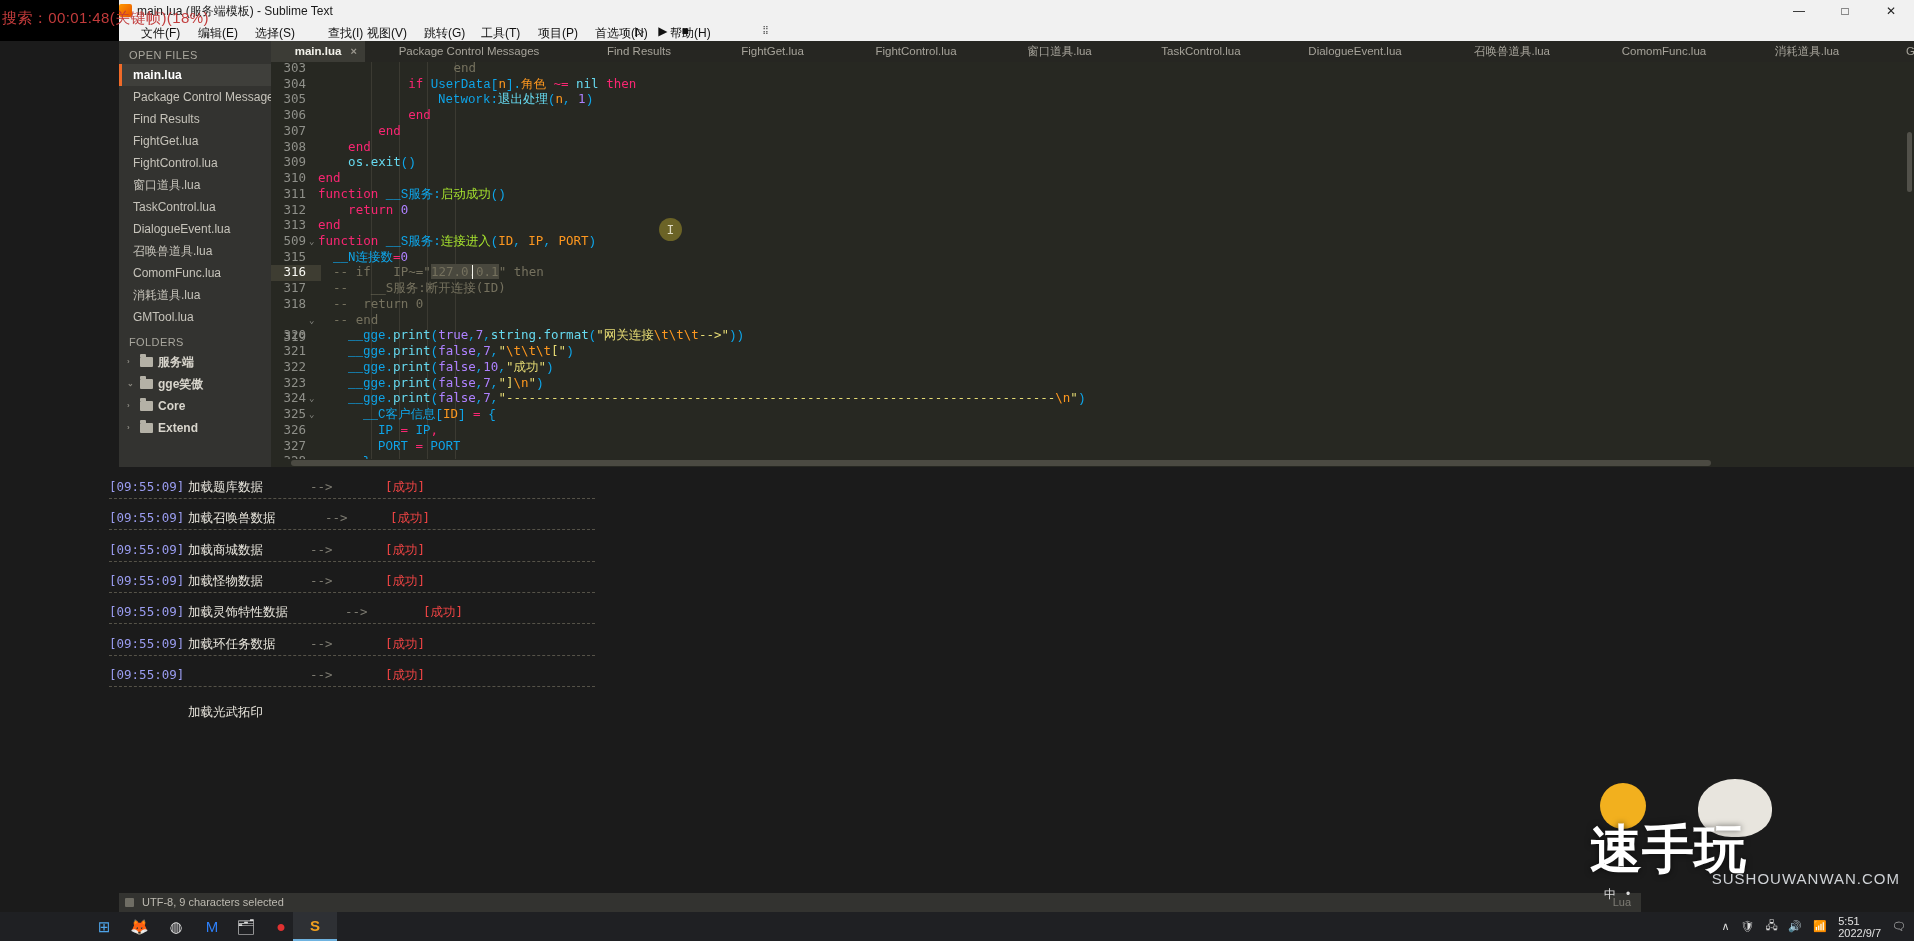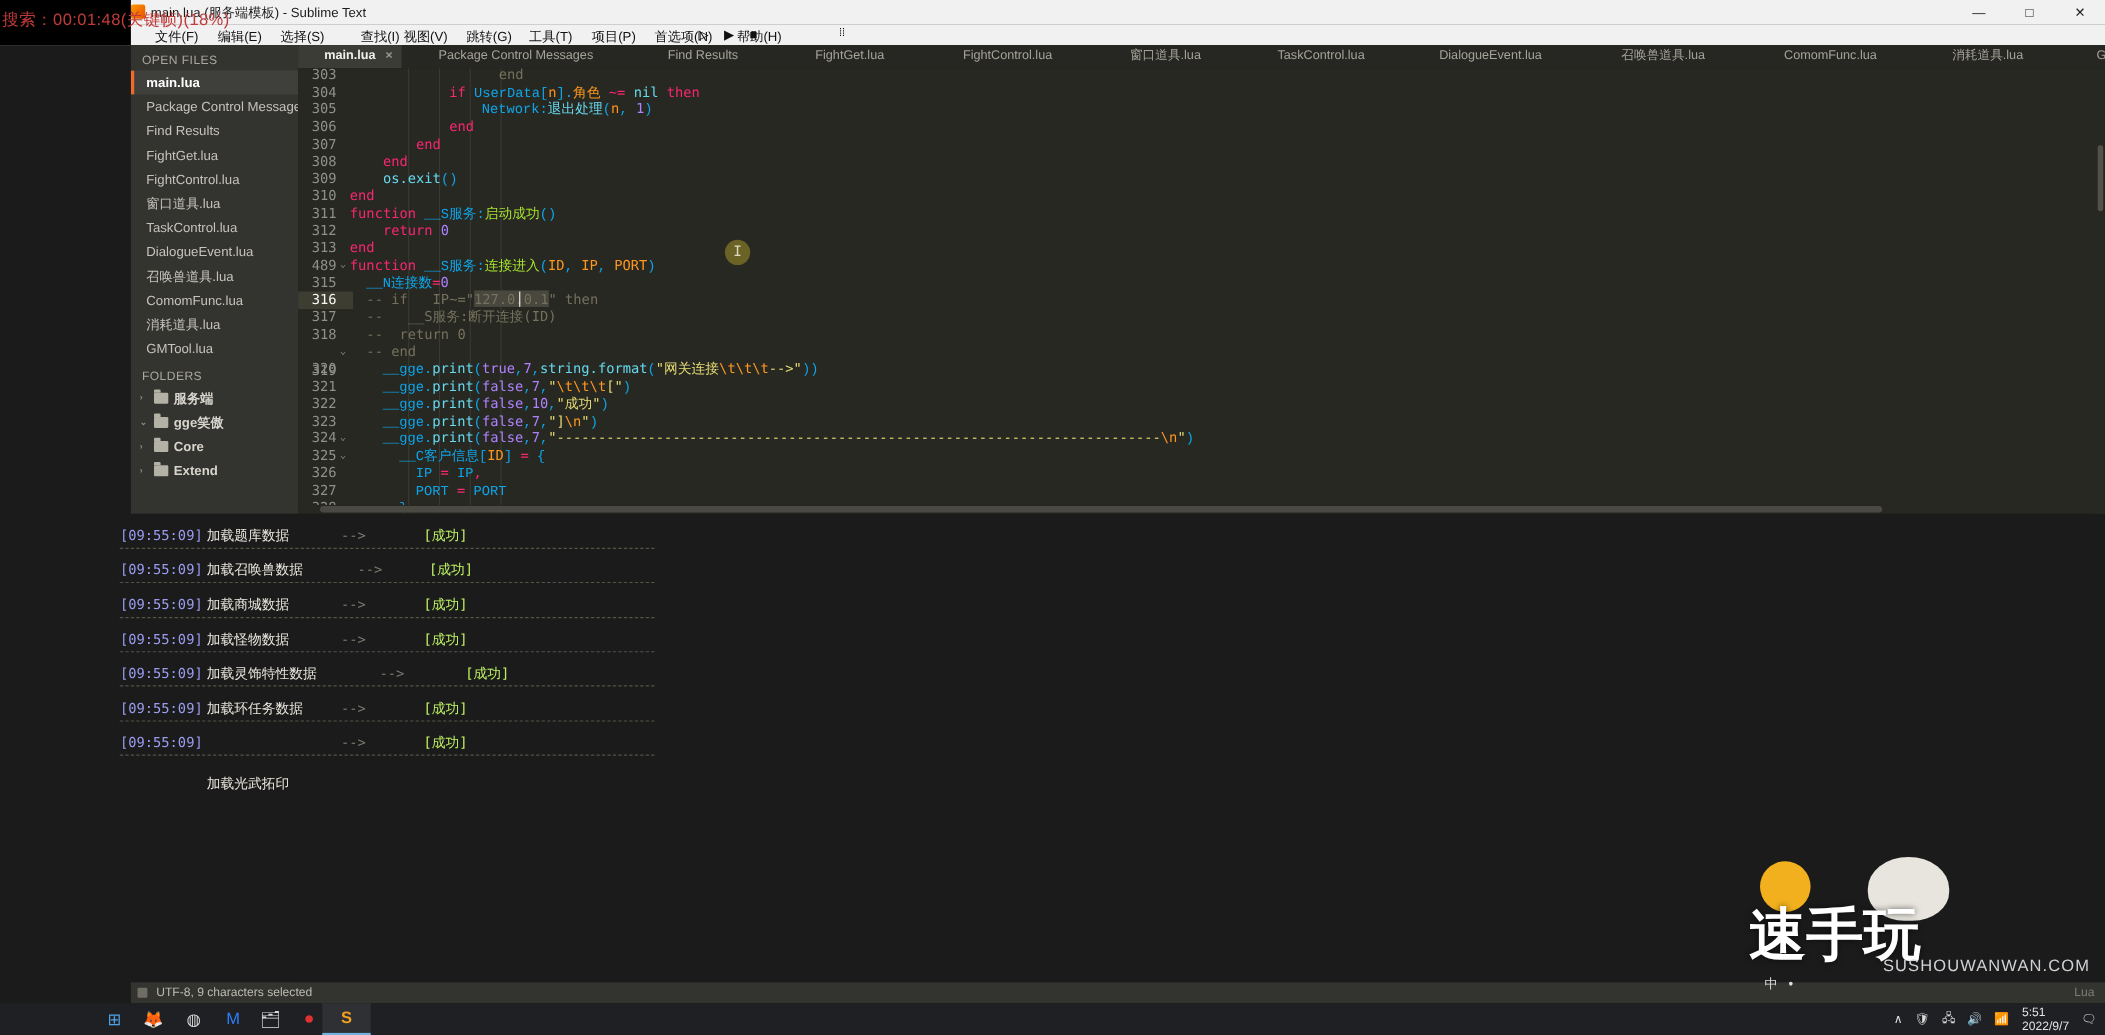--- a/index.html
+++ b/index.html
@@ -80,25 +80,25 @@
   .hscroll .thumb { position:absolute; left:20px; top:1px; width:1420px; height:6px; background:#4b4a42; border-radius:3px;}
   .vscroll { position:absolute; right:2px; top:70px; width:5px; height:60px; background:#52514a; border-radius:3px; }
 
   
   .console { position:absolute; left:105px; top:467px; width:1795px; height:426px; background:#1b1b1b;
              font-family:"DejaVu Sans Mono", monospace; overflow:hidden; }
   .crow { position:absolute; left:0; font-size:12.5px; white-space:nowrap; }
   .ctime { color:#9a9cf0; }
   .cmsg  { color:#e9e6dd; }
   .carrow{ color:#7c7a70; }
-  .cok   { color:#bef264; }
+  .cok   { color:#ef4444; }
   .cdash { position:absolute; left:103px; width:486px; border-top:1px dashed #555248; }
 
   
-  .statusbar { position:absolute; left:119px; top:893px; width:1795px; height:19px; background:#333330; }
+  .statusbar { position:absolute; left:119px; top:893px; width:1522px; height:19px; background:#333330; }
   .sb-left { position:absolute; left:6px; top:3px; font-size:11px; color:#bdbab1; display:flex; gap:8px; align-items:center;}
   .sb-dot { width:9px; height:9px; background:#6f6d64; display:inline-block; border-radius:1px;}
   .sb-right { position:absolute; right:10px; top:3px; font-size:11px; color:#7e7c74; }
 
   
   .wm { position:absolute; right:14px; bottom:52px; width:310px; height:110px; }
   .wm .orb { position:absolute; left:10px; top:4px; width:46px; height:46px; border-radius:50%;
              background:#f2b01e; }
   .wm .orb2{ position:absolute; left:108px; top:0px; width:74px; height:58px; border-radius:50% 50% 45% 45%;
              background:#e8e5de; }
@@ -220,21 +220,21 @@
         <div class="ln" style="top: 13.73px;">304</div>
         <div class="ln" style="top: 29.46px;">305</div>
         <div class="ln" style="top: 45.19px;">306</div>
         <div class="ln" style="top: 60.92px;">307</div>
         <div class="ln" style="top: 76.65px;">308</div>
         <div class="ln" style="top: 92.38px;">309</div>
         <div class="ln" style="top: 108.11px;">310</div>
         <div class="ln" style="top: 123.84px;">311</div>
         <div class="ln" style="top: 139.57px;">312</div>
         <div class="ln" style="top: 155.3px;">313</div>
-        <div class="ln" style="top: 171.03px;">489</div>
+        <div class="ln" style="top: 171.03px;">509</div>
         <div class="fold" style="top: 174.03px;">⌄</div>
         <div class="ln" style="top: 186.76px;">315</div>
         <div class="curline" style="top: 203.49px;"></div>
         <div class="ln cur" style="top: 202.49px;">316</div>
         <div class="ln" style="top: 218.22px;">317</div>
         <div class="ln" style="top: 233.95px;">318</div>
         <div class="ln" style="top: 267px;">319</div>
         <div class="fold" style="top: 252.68px;">⌄</div>
         <div class="ln" style="top: 265.41px;">320</div>
         <div class="ln" style="top: 281.14px;">321</div>

